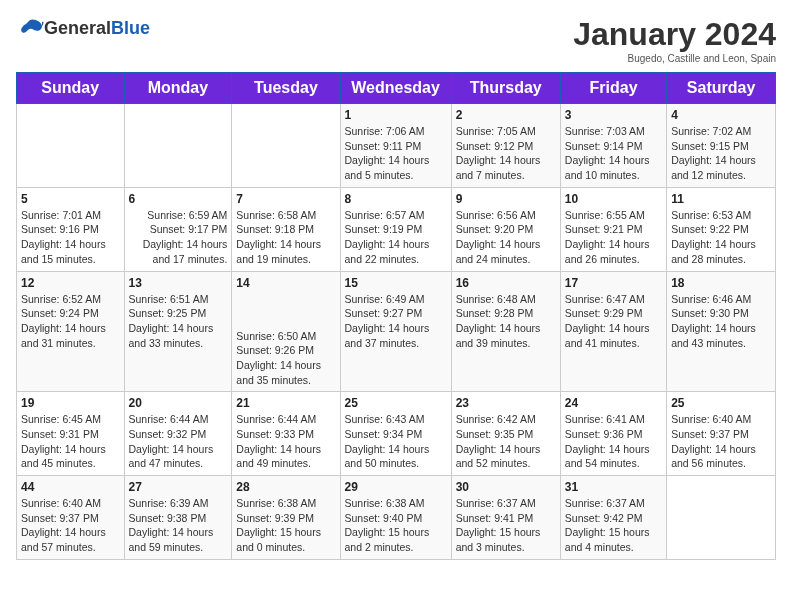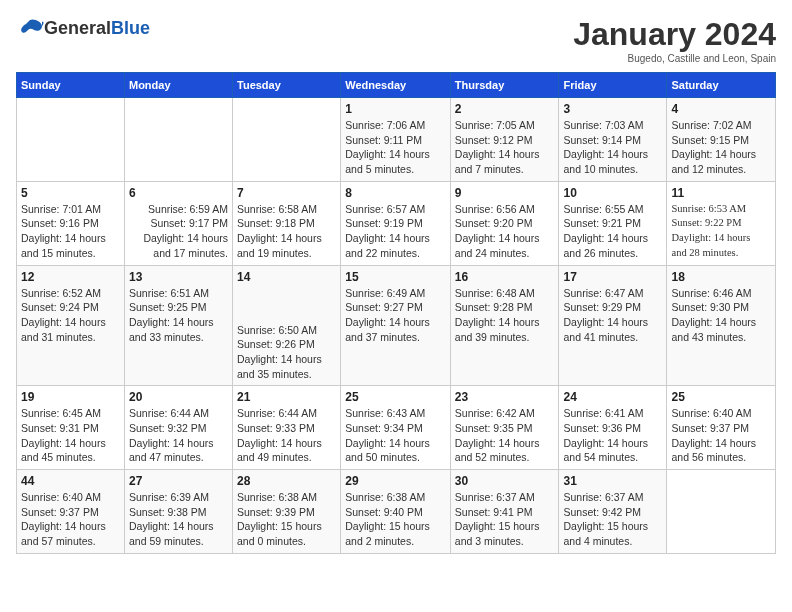--- a/index.html
+++ b/index.html
@@ -45,25 +45,25 @@
     .location {
       font-size: 10px;
       color: #555;
     }
     table {
       width: 100%;
       border-collapse: collapse;
       font-size: 11px;
     }
     thead tr th {
-      background-color: #1d4ed8;
+      background-color: #6d28d9;
       color: #fff;
       padding: 6px 4px;
-      text-align: left;
-      font-size: 11px;
+      text-align: center;
+      font-size: 16px;
       border: 1px solid #1a5fb4;
     }
     tbody tr td {
       border: 1px solid #ccc;
       vertical-align: top;
       padding: 4px;
       width: 113px;
       min-height: 80px;
       background: #fff;
     }
@@ -188,21 +188,21 @@
         </td>
         <td>
           <div class="day-number">10</div>
           <div class="day-info" style="white-space: pre-line;">Sunrise: 6:55 AM
 Sunset: 9:21 PM
 Daylight: 14 hours
 and 26 minutes.</div>
         </td>
         <td>
           <div class="day-number">11</div>
-          <div class="day-info" style="white-space: pre-line; font-family: Liberation Serif, serif;">Sunrise: 6:53 AM
+          <div class="day-info" style="white-space: pre-line;">Sunrise: 6:53 AM
 Sunset: 9:22 PM
 Daylight: 14 hours
 and 28 minutes.</div>
         </td>
       </tr>
       <tr>
         <td>
           <div class="day-number">12</div>
           <div class="day-info" style="white-space: pre-line;">Sunrise: 6:52 AM
 Sunset: 9:24 PM

